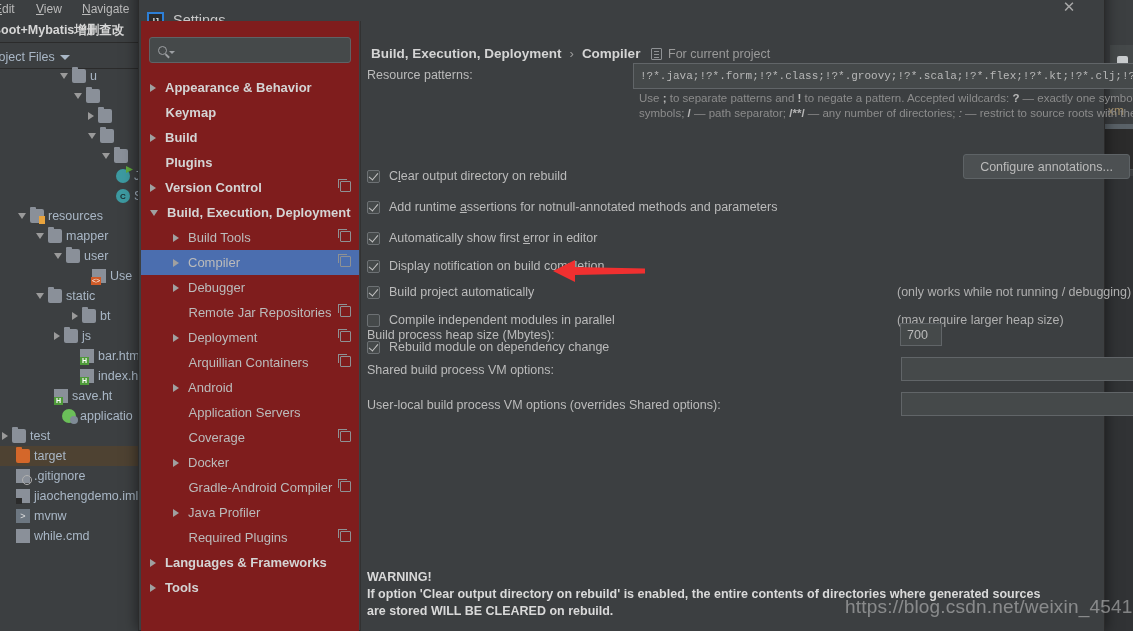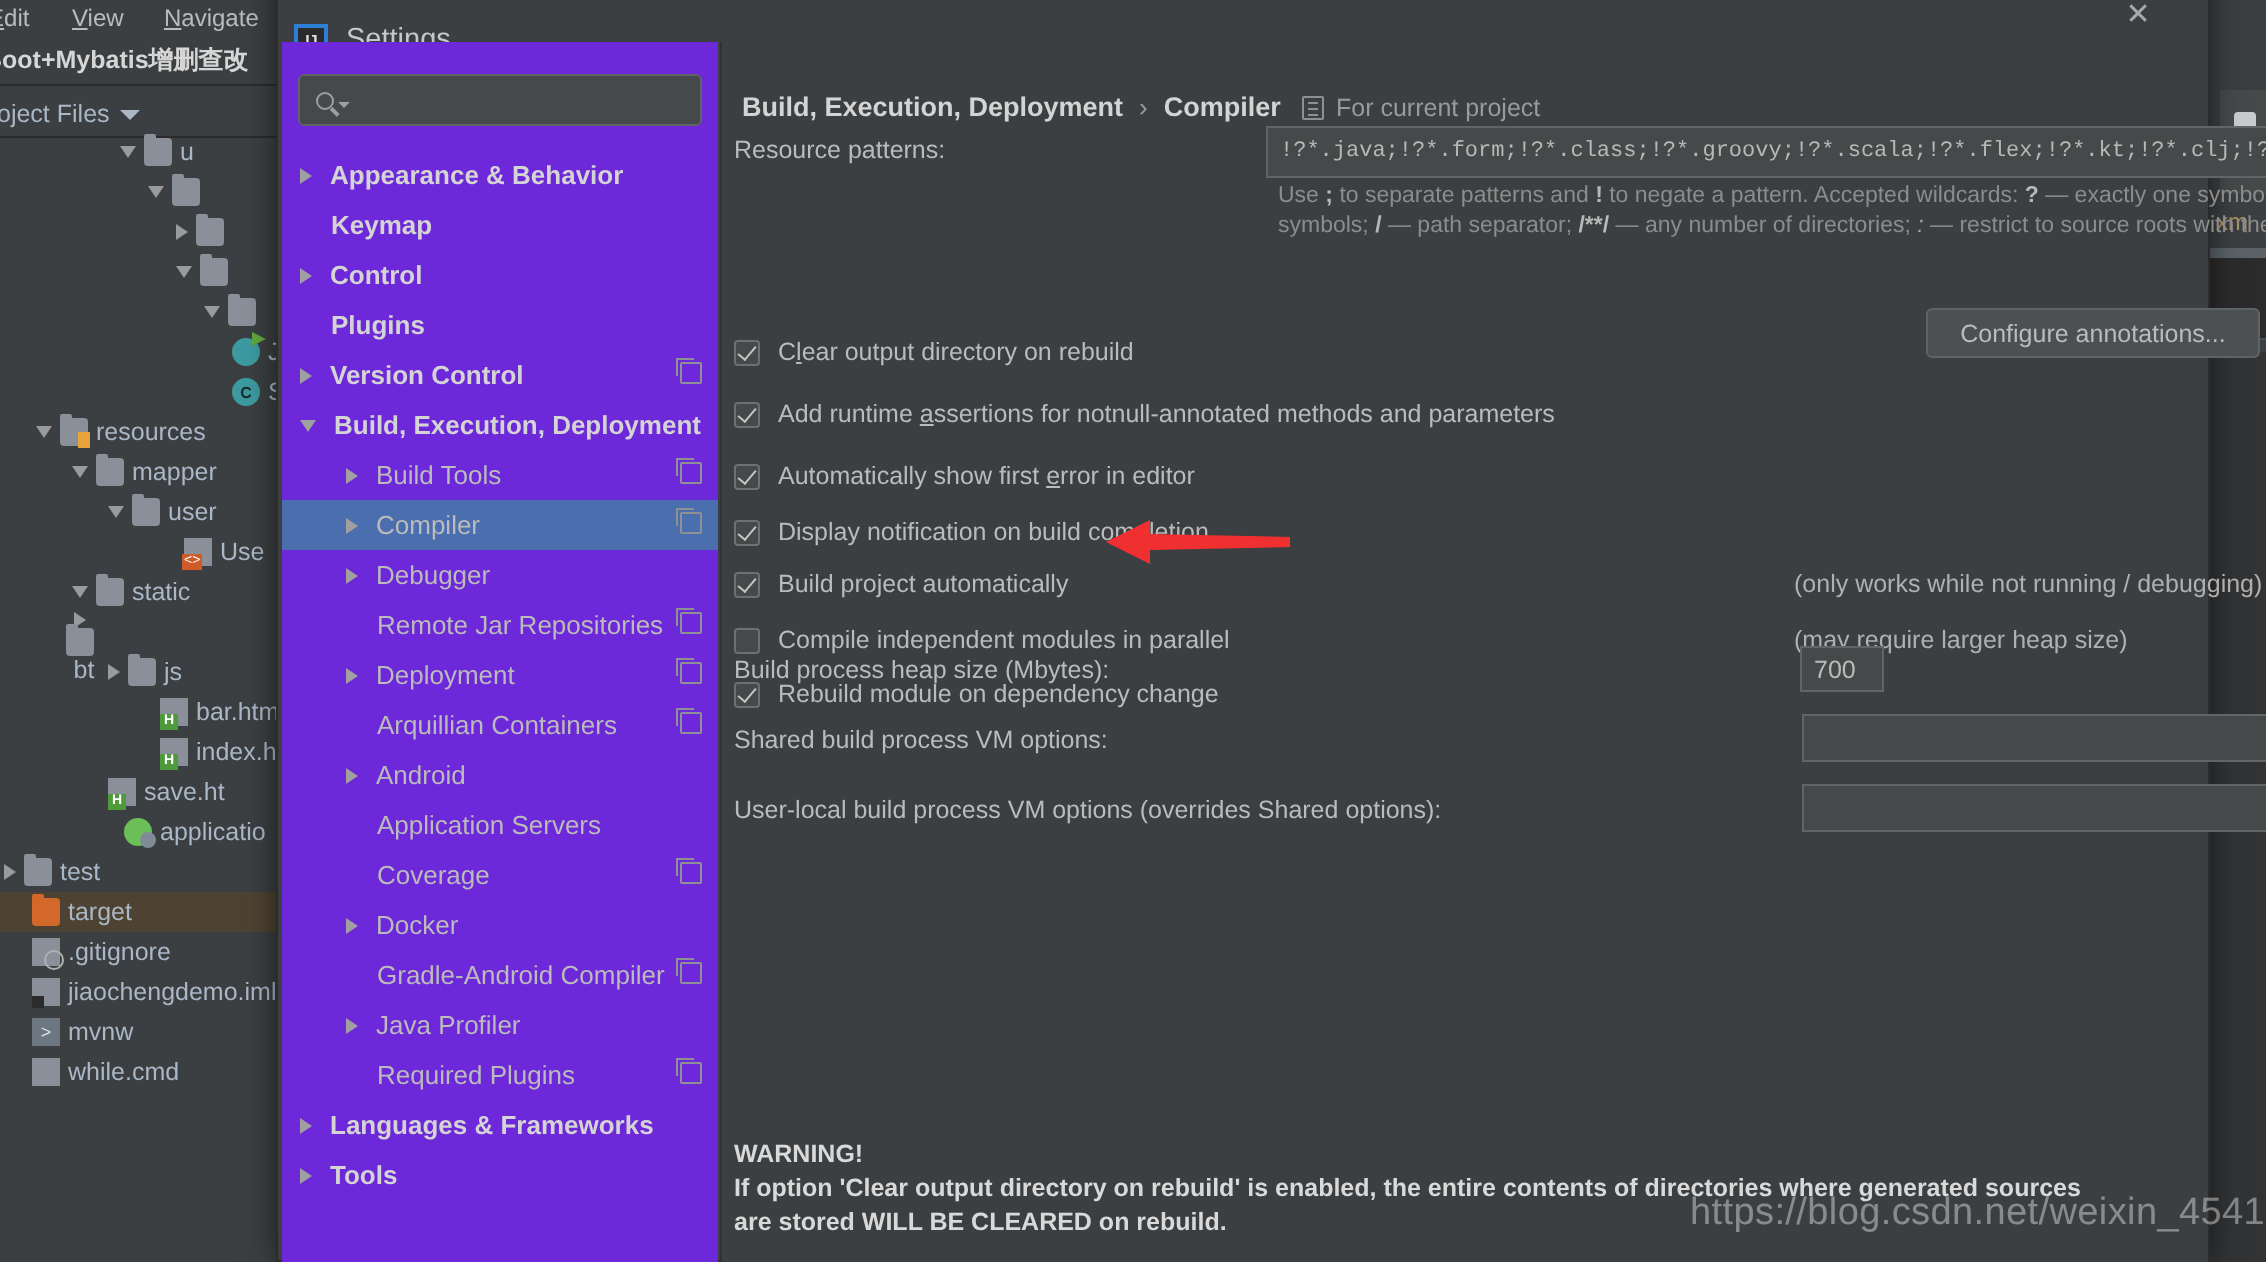--- a/index.html
+++ b/index.html
@@ -165,21 +165,21 @@
   .dlg-title { color: #c8c8c8; font-size: 14.5px; }
   .dlg-close {
     position: absolute; right: 22px; top: 13px; width: 26px; height: 26px;
     display: flex; align-items: center; justify-content: center;
     color: #a8a8a8; font-size: 15px; cursor: pointer;
   }
 
   
   .sidebar {
     position: absolute; left: 2px; top: 40px; width: 218px; height: 611px;
-    background: #6d28d9;
+    background: #7f1d1d;
   }
   .search-wrap { position: absolute; left: 8px; top: 16px; width: 202px; height: 26px; }
   .search-box {
     width: 202px; height: 26px; background: #45494a; border: 1px solid #5e6366;
     border-radius: 3px; display: flex; align-items: center; padding-left: 8px;
   }
   .mag {
     width: 9px; height: 9px; border: 1.5px solid #9da0a3; border-radius: 50%;
     position: relative; flex: none;
   }
@@ -389,21 +389,21 @@
       <div class="trow" style="top: 200px; padding-left: 78px;">
         <span class="tri-none"></span>
         <span class="ic ic-xml"></span>
         <span>Use</span>
       </div>
       <div class="trow" style="top: 220px; padding-left: 36px;">
         <span class="tri-d"></span>
         <span class="ic ic-folder"></span>
         <span>static</span>
       </div>
-      <div class="trow" style="top: 240px; padding-left: 33px; flex-direction: column;">
+      <div class="trow" style="top: 240px; padding-left: 72px;">
         <span class="tri-r"></span>
         <span class="ic ic-folder"></span>
         <span>bt</span>
       </div>
       <div class="trow" style="top: 260px; padding-left: 54px;">
         <span class="tri-r"></span>
         <span class="ic ic-folder"></span>
         <span>js</span>
       </div>
       <div class="trow" style="top: 280px; padding-left: 66px;">
@@ -487,21 +487,21 @@
           <div class="navitem bold" style="top: 0px; padding-left: 9px;">
             <span class="nav-tri-r"></span>
             <span class="nav-label">Appearance &amp; Behavior</span>
           </div>
           <div class="navitem bold" style="top: 25px; padding-left: 9px;">
             <span class="nav-tri-blank"></span>
             <span class="nav-label">Keymap</span>
           </div>
           <div class="navitem bold" style="top: 50px; padding-left: 9px;">
             <span class="nav-tri-r"></span>
-            <span class="nav-label">Control</span>
+            <span class="nav-label">Build</span>
           </div>
           <div class="navitem bold" style="top: 75px; padding-left: 9px;">
             <span class="nav-tri-blank"></span>
             <span class="nav-label">Plugins</span>
           </div>
           <div class="navitem bold" style="top: 100px; padding-left: 9px;">
             <span class="nav-tri-r"></span>
             <span class="nav-label">Version Control</span>
             <span class="copy-badge"></span>
           </div>

